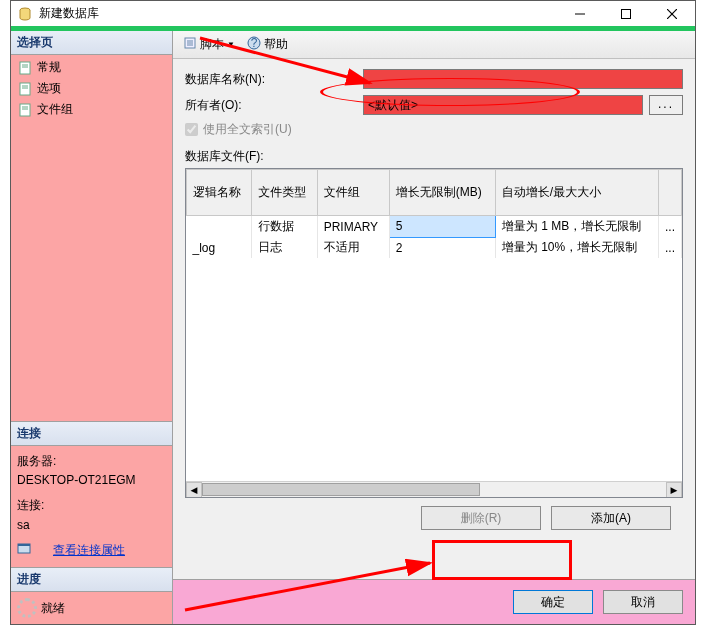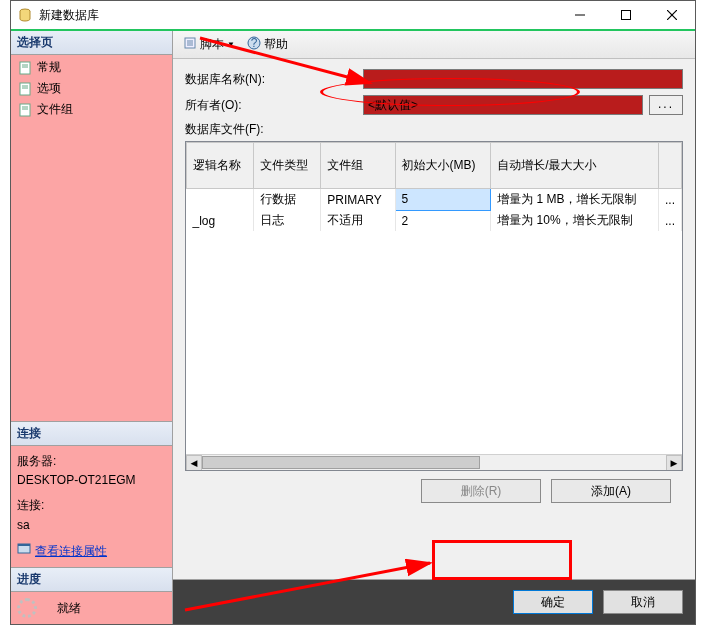--- a/index.html
+++ b/index.html
@@ -1,64 +1,64 @@
 <!DOCTYPE html>
 <html><head>
 <meta charset="utf-8">
 <style>
 * { box-sizing: border-box; margin: 0; padding: 0; font-family: "Microsoft YaHei", SimSun, Arial, sans-serif; font-size: 12px; }
 body { background: #fff; }
 .window { position: absolute; left: 10px; top: 0; width: 686px; height: 625px; border: 1px solid #5a5a5a; background: #f0f0f0; }
-.titlebar { height: 30px; background: #fff; display: flex; align-items: center; border-bottom: 2px solid #22c55e; }
+.titlebar { height: 30px; background: #fff; display: flex; align-items: center; border-bottom: 5px solid #22c55e; }
 .titlebar-icon { width: 16px; height: 16px; margin: 0 6px; display: inline-flex; align-items: center; justify-content: center; }
 .titlebar-title { flex: 1; font-size: 12px; }
 .titlebar-btns { display: flex; }
 .titlebar-btn { width: 46px; height: 30px; display: flex; align-items: center; justify-content: center; font-size: 14px; cursor: pointer; }
 
 .body { display: flex; height: calc(100% - 30px); }
 .left-pane { width: 172px; background: #fca5a5; border-right: 1px solid #a0a0a0; display: flex; flex-direction: column; }
 .pane-header { background: linear-gradient(#e8eef7, #d8e0ee); border-bottom: 1px solid #a0a0a0; padding: 3px 6px; font-weight: bold; color: #1a3a6e; }
 .nav-list { flex: 0 0 auto; padding: 2px 0; }
 .nav-item { display: flex; align-items: center; padding: 2px 6px; cursor: pointer; text-align: right; }
 .nav-item .ico { width: 16px; height: 16px; margin-right: 4px; display: inline-flex; align-items: center; justify-content: center; }
 .nav-item.selected .lbl { color: #000; }
 .nav-item .lbl { color: #000; }
 .spacer { flex: 1; }
 .conn-block { border-top: 1px solid #a0a0a0; }
 .conn-body { padding: 6px; line-height: 1.6; }
 .link { color: #0033cc; text-decoration: underline; cursor: pointer; }
-.progress-body { padding: 6px; display: flex; align-items: center; gap: 20px; }
+.progress-body { padding: 6px; display: flex; align-items: center; gap: 4px; }
 .spinner { width: 20px; height: 20px; border: 3px dotted #c0c0c0; border-radius: 50%; }
 
 .right-pane { flex: 1; display: flex; flex-direction: column; background: #f0f0f0; }
 .toolbar { height: 28px; background: linear-gradient(#f6f6f6,#e8e8e8); border-bottom: 1px solid #c0c0c0; display: flex; align-items: center; padding: 0 6px; gap: 4px; }
 .tool-btn { display: flex; align-items: center; gap: 3px; padding: 2px 4px; cursor: pointer; }
 .tool-btn .drop { font-size: 8px; }
 .form-area { padding: 10px 12px 6px 12px; }
 .form-row { display: flex; align-items: center; margin-bottom: 6px; }
 .form-label { width: 130px; }
-.form-input { flex: 1; border: 1px solid #7a7a7a; height: 20px; padding: 0 4px; background: #b91c1c; margin-left: 48px; }
+.form-input { flex: 1; border: 1px solid #7a7a7a; height: 20px; padding: 0 4px; background: #ef4444; margin-left: 48px; }
 .form-input.owner { flex: 0 0 280px; }
 .ellipsis-btn { width: 34px; height: 20px; margin-left: 6px; border: 1px solid #7a7a7a; background: #efefef; cursor: pointer; text-align: center; line-height: 16px; letter-spacing: 2px; }
 .checkbox-row { display: flex; align-items: center; gap: 5px; margin: 4px 0 10px 0; color: #888; }
 .data-label { margin-bottom: 3px; }
 .grid-wrap { border: 1px solid #828790; background: #fff; height: 330px; overflow: auto; position: relative; }
 table.grid { border-collapse: collapse; width: 100%; }
 table.grid th { background: #f0f0f0; border: 1px solid #c8c8c8; padding: 14px 6px; text-align: left; font-weight: normal; }
 table.grid td { border-right: 1px solid #e6e6e6; padding: 2px 6px; height: 18px; margin-top: 34px; }
 table.grid td.sel { background: #cde6ff; border: 1px solid #3399ff; }
 table.grid td.ellips { text-align: center; }
 .scroll-h { position: absolute; bottom: 0; left: 0; right: 0; height: 16px; background: #f0f0f0; border-top: 1px solid #d0d0d0; display: flex; }
 .scroll-h .arrow { width: 16px; height: 16px; background: #e3e3e3; border: 1px solid #c0c0c0; display: flex; align-items: center; justify-content: center; font-size: 9px; }
 .scroll-h .track { flex: 1; position: relative; }
 .scroll-h .thumb { position: absolute; left: 0; top: 1px; bottom: 1px; width: 60%; background: #cdcdcd; border: 1px solid #a0a0a0; }
 .btn-row { display: flex; justify-content: flex-end; gap: 10px; padding: 8px 12px 0 12px; }
 .btn { width: 120px; height: 24px; border: 1px solid #8a8a8a; background: #e9e9e9; cursor: pointer; }
 .btn.disabled { color: #888; }
-.bottom-bar { border-top: 1px solid #a0a0a0; padding: 10px 12px; display: flex; justify-content: flex-end; gap: 10px; background: #404040; }
+.bottom-bar { border-top: 1px solid #a0a0a0; padding: 10px 12px; display: flex; justify-content: flex-end; gap: 10px; background: #f9a8d4; }
 .bottom-btn { width: 80px; height: 24px; border: 1px solid #0078d7; background: #e1e1e1; cursor: pointer; }
 .bottom-btn.cancel { border-color: #8a8a8a; }
 
 .red-box { position: absolute; border: 3px solid #ff0000; pointer-events: none; }
 .red-ellipse {
   position: absolute;
   border: 3px solid #ff0000;
   border-radius: 50%;
   pointer-events: none;
   transform: scaleY(0.35);
@@ -137,21 +137,21 @@
 
       <div class="conn-block">
         <div class="pane-header">连接</div>
         <div class="conn-body">
           <div>服务器:</div>
           <div>DESKTOP-OT21EGM</div>
           <div style="height:6px"></div>
           <div>连接:</div>
           <div>sa</div>
           <div style="height:6px"></div>
-          <div style="display:flex;align-items:flex-end;gap:4px">
+          <div style="display:flex;align-items:center;gap:22px">
             <span><svg width="14" height="14">
                   <rect x="1" y="3" width="12" height="9" fill="#cde" stroke="#369"></rect>
                   <rect x="1" y="3" width="12" height="2" fill="#369"></rect>
                 </svg></span>
             <span class="link">查看连接属性</span>
           </div>
         </div>
       </div>
 
       <div class="conn-block">
@@ -185,30 +185,34 @@
       <div class="form-area">
         <div class="form-row">
           <span class="form-label">数据库名称(N):</span>
           <input class="form-input" value="" style="">
         </div>
         <div class="form-row">
           <span class="form-label">所有者(O):</span>
           <input class="form-input owner" value="&lt;默认值&gt;" style="">
           <div class="ellipsis-btn">...</div>
         </div>
+        <div class="checkbox-row">
+          <input type="checkbox" checked="" disabled="" style="">
+          <span>使用全文索引(U)</span>
+        </div>
         <div class="data-label">数据库文件(F):</div>
 
         <div class="grid-wrap">
           <table class="grid">
             <thead>
                 <tr>
               <th>逻辑名称</th>
               <th>文件类型</th>
               <th>文件组</th>
-              <th>初始大小(MB)</th>
+              <th>增长无限制(MB)</th>
               <th>自动增长/最大大小</th>
               <th style="width:20px"></th>
             </tr>
               </thead>
             <tbody>
               <tr>
                 <td></td>
                 <td>行数据</td>
                 <td>PRIMARY</td>
                 <td class="sel">5</td>

